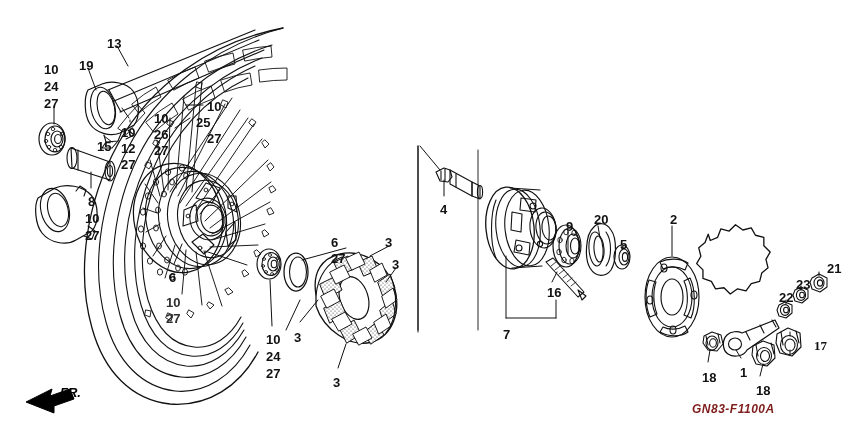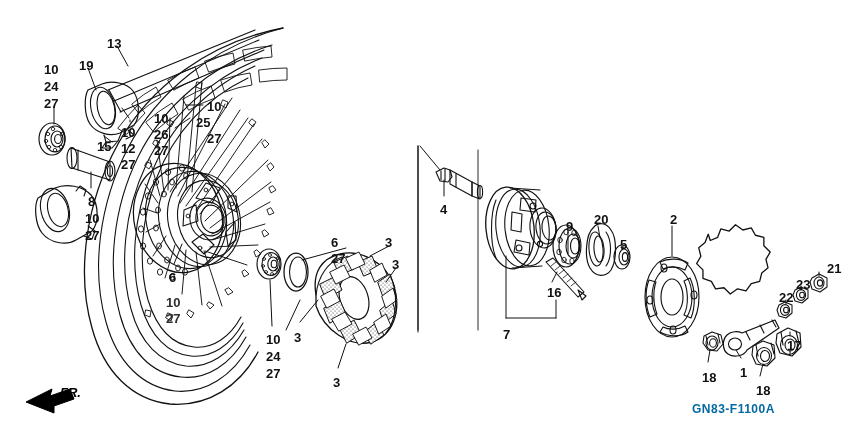--- a/index.html
+++ b/index.html
@@ -19,22 +19,23 @@
     line-height:15px;
     white-space:pre;
     letter-spacing:0px;
   }
   .lbl.grayish{color:#2e2e2e;}
   .partno{
     position:absolute;
     font-family:"Liberation Sans", sans-serif;
     font-size:12px;
     font-weight:700;
-    color:#0369a1;
+    color:#7f1d1d;
     letter-spacing:0.5px;
+    font-style:italic;
   }
   .frtxt{
     position:absolute;
     font-family:"Liberation Sans", sans-serif;
     font-size:13px;
     font-weight:800;
     font-style:italic;
     color:#000;
     letter-spacing:0px;
   }
@@ -581,21 +582,21 @@
 <div class="lbl" style="left:440px;top:202px;">4</div>
 <div class="lbl" style="left:503px;top:327px;">7</div>
 <div class="lbl" style="left:547px;top:285px;">16</div>
 <div class="lbl" style="left:566px;top:219px;">9</div>
 <div class="lbl" style="left:594px;top:212px;">20</div>
 <div class="lbl" style="left:620px;top:237px;">5</div>
 <div class="lbl" style="left:670px;top:212px;">2</div>
 <div class="lbl" style="left:702px;top:370px;">18</div>
 <div class="lbl" style="left:740px;top:365px;">1</div>
 <div class="lbl" style="left:756px;top:383px;">18</div>
-<div class="lbl" style="left:787px;top:338px;">17</div>
+<div class="lbl" style="left:814px;top:338px;font-family:Liberation Serif, serif;">17</div>
 <div class="lbl" style="left:779px;top:290px;">22</div>
 <div class="lbl" style="left:796px;top:277px;">23</div>
 <div class="lbl" style="left:815px;top:261px;margin-left:12px;">21</div>
 
 <div class="frtxt" style="left:60px;top:385px;">FR.</div>
 
 <div class="partno" style="left:692px;top:402px;">GN83-F1100A</div>
 
 </div>
 

